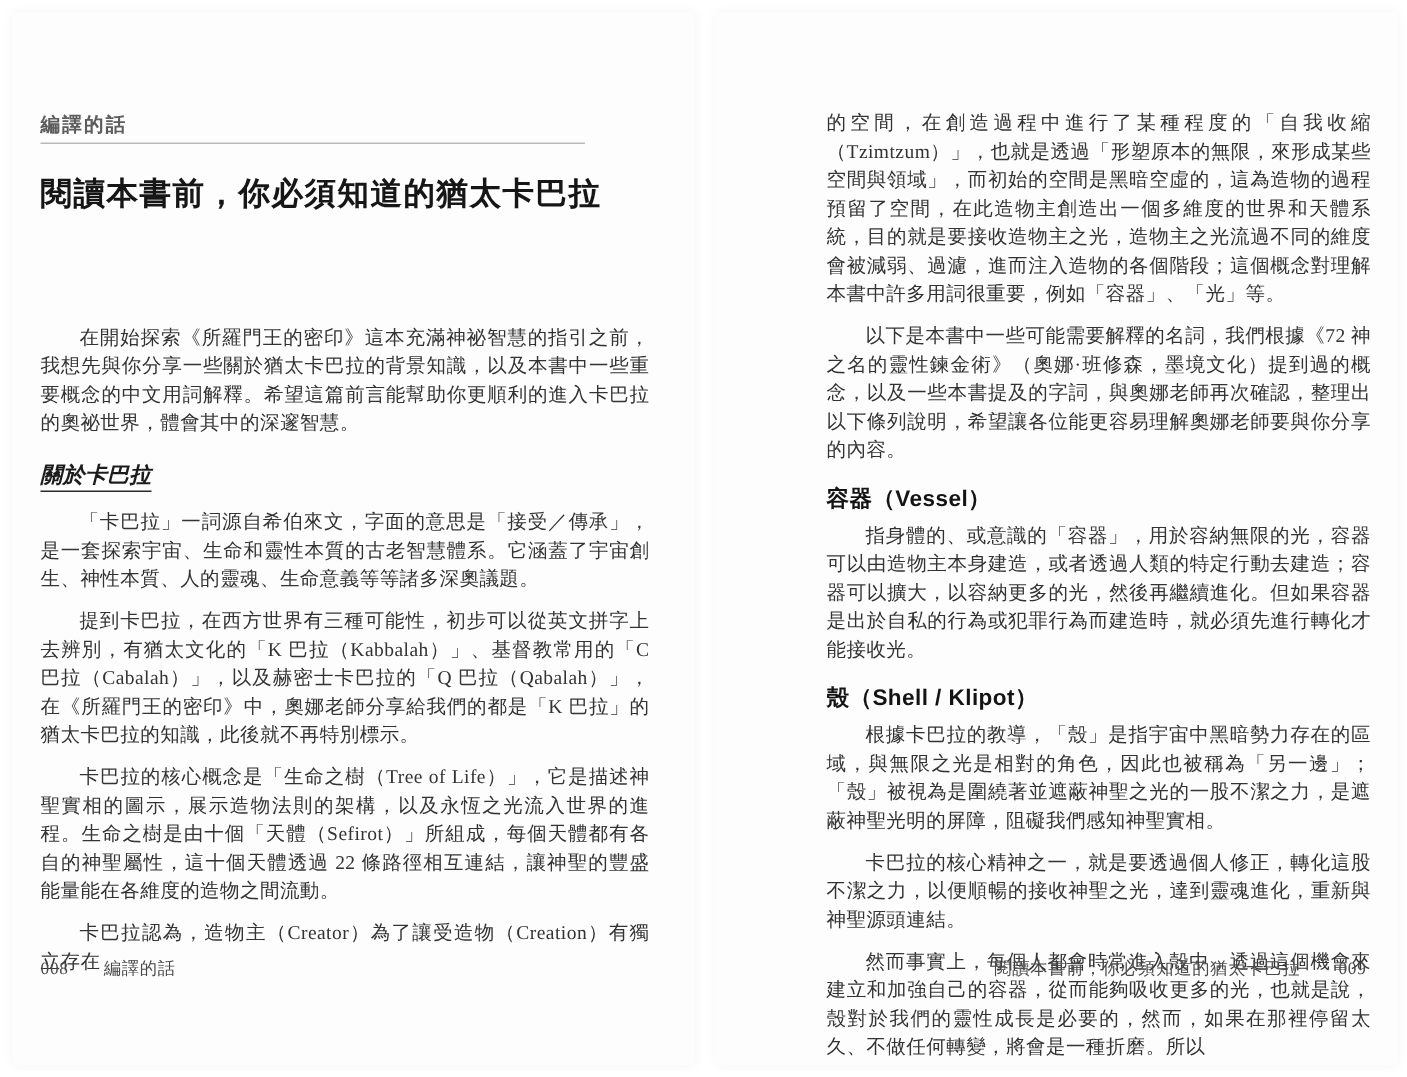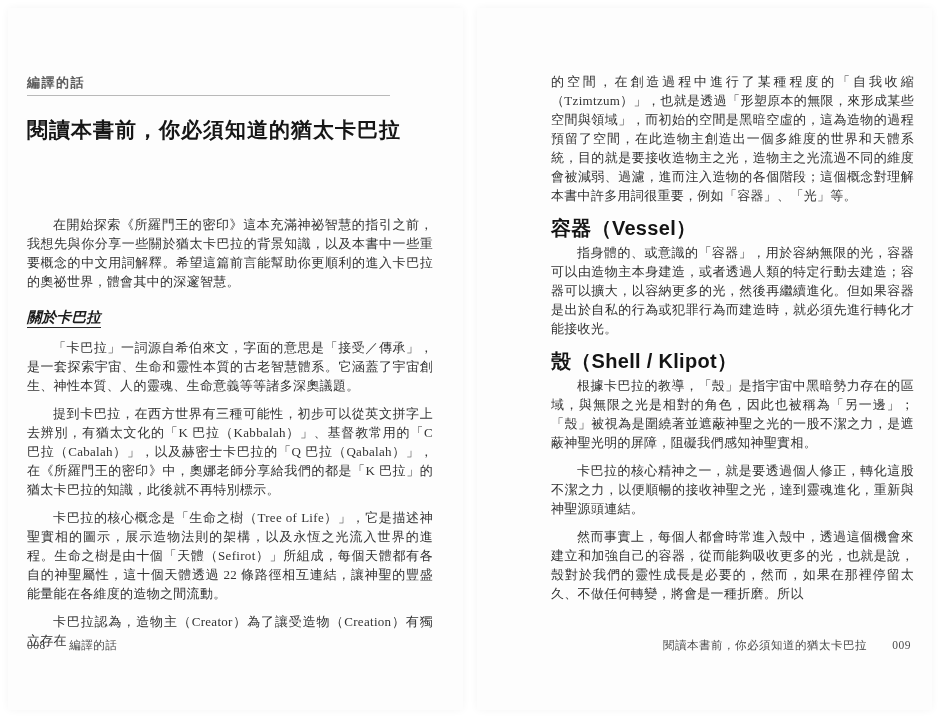--- a/index.html
+++ b/index.html
@@ -58,21 +58,21 @@
     font-size: 14.5px; font-weight: bold; color: #1c1c1c;
   }
   .sec-heading .underlined {
     border-bottom: 1.5px solid #2a2a2a;
     padding-bottom: 2px;
     font-style: italic;
   }
   .term-heading {
     margin: 14px 0 5px 0;
     font-family: "Liberation Sans", sans-serif;
-    font-size: 20px; font-weight: bold; color: #141414;
+    font-size: 15px; font-weight: bold; color: #141414;
   }
 
   
   .footer {
     position: absolute; top: 630px;
     font-size: 11.5px; color: #4a4a4a;
     font-family: "Liberation Serif", "DejaVu Serif", serif;
     letter-spacing: 0.5px;
   }
   .footer-left { left: 19px; }
@@ -106,20 +106,21 @@
   <div class="footer footer-left">
     <span class="page-num">008</span>
     <span class="footer-label">編譯的話</span>
   </div>
 </div>
 
 <div class="page page-right">
 
   <div class="body-col body-right">
     <p class="no-indent">的空間，在創造過程中進行了某種程度的「自我收縮（Tzimtzum）」，也就是透過「形塑原本的無限，來形成某些空間與領域」，而初始的空間是黑暗空虛的，這為造物的過程預留了空間，在此造物主創造出一個多維度的世界和天體系統，目的就是要接收造物主之光，造物主之光流過不同的維度會被減弱、過濾，進而注入造物的各個階段；這個概念對理解本書中許多用詞很重要，例如「容器」、「光」等。</p>
+    <p>以下是本書中一些可能需要解釋的名詞，我們根據《72 神之名的靈性鍊金術》（奧娜·班修森，墨境文化）提到過的概念，以及一些本書提及的字詞，與奧娜老師再次確認，整理出以下條列說明，希望讓各位能更容易理解奧娜老師要與你分享的內容。</p>
 
     <div class="term-heading">容器（Vessel）</div>
     <p>指身體的、或意識的「容器」，用於容納無限的光，容器可以由造物主本身建造，或者透過人類的特定行動去建造；容器可以擴大，以容納更多的光，然後再繼續進化。但如果容器是出於自私的行為或犯罪行為而建造時，就必須先進行轉化才能接收光。</p>
 
     <div class="term-heading">殼（Shell / Klipot）</div>
     <p>根據卡巴拉的教導，「殼」是指宇宙中黑暗勢力存在的區域，與無限之光是相對的角色，因此也被稱為「另一邊」；「殼」被視為是圍繞著並遮蔽神聖之光的一股不潔之力，是遮蔽神聖光明的屏障，阻礙我們感知神聖實相。</p>
     <p>卡巴拉的核心精神之一，就是要透過個人修正，轉化這股不潔之力，以便順暢的接收神聖之光，達到靈魂進化，重新與神聖源頭連結。</p>
     <p>然而事實上，每個人都會時常進入殼中，透過這個機會來建立和加強自己的容器，從而能夠吸收更多的光，也就是說，殼對於我們的靈性成長是必要的，然而，如果在那裡停留太久、不做任何轉變，將會是一種折磨。所以</p>
   </div>
 

